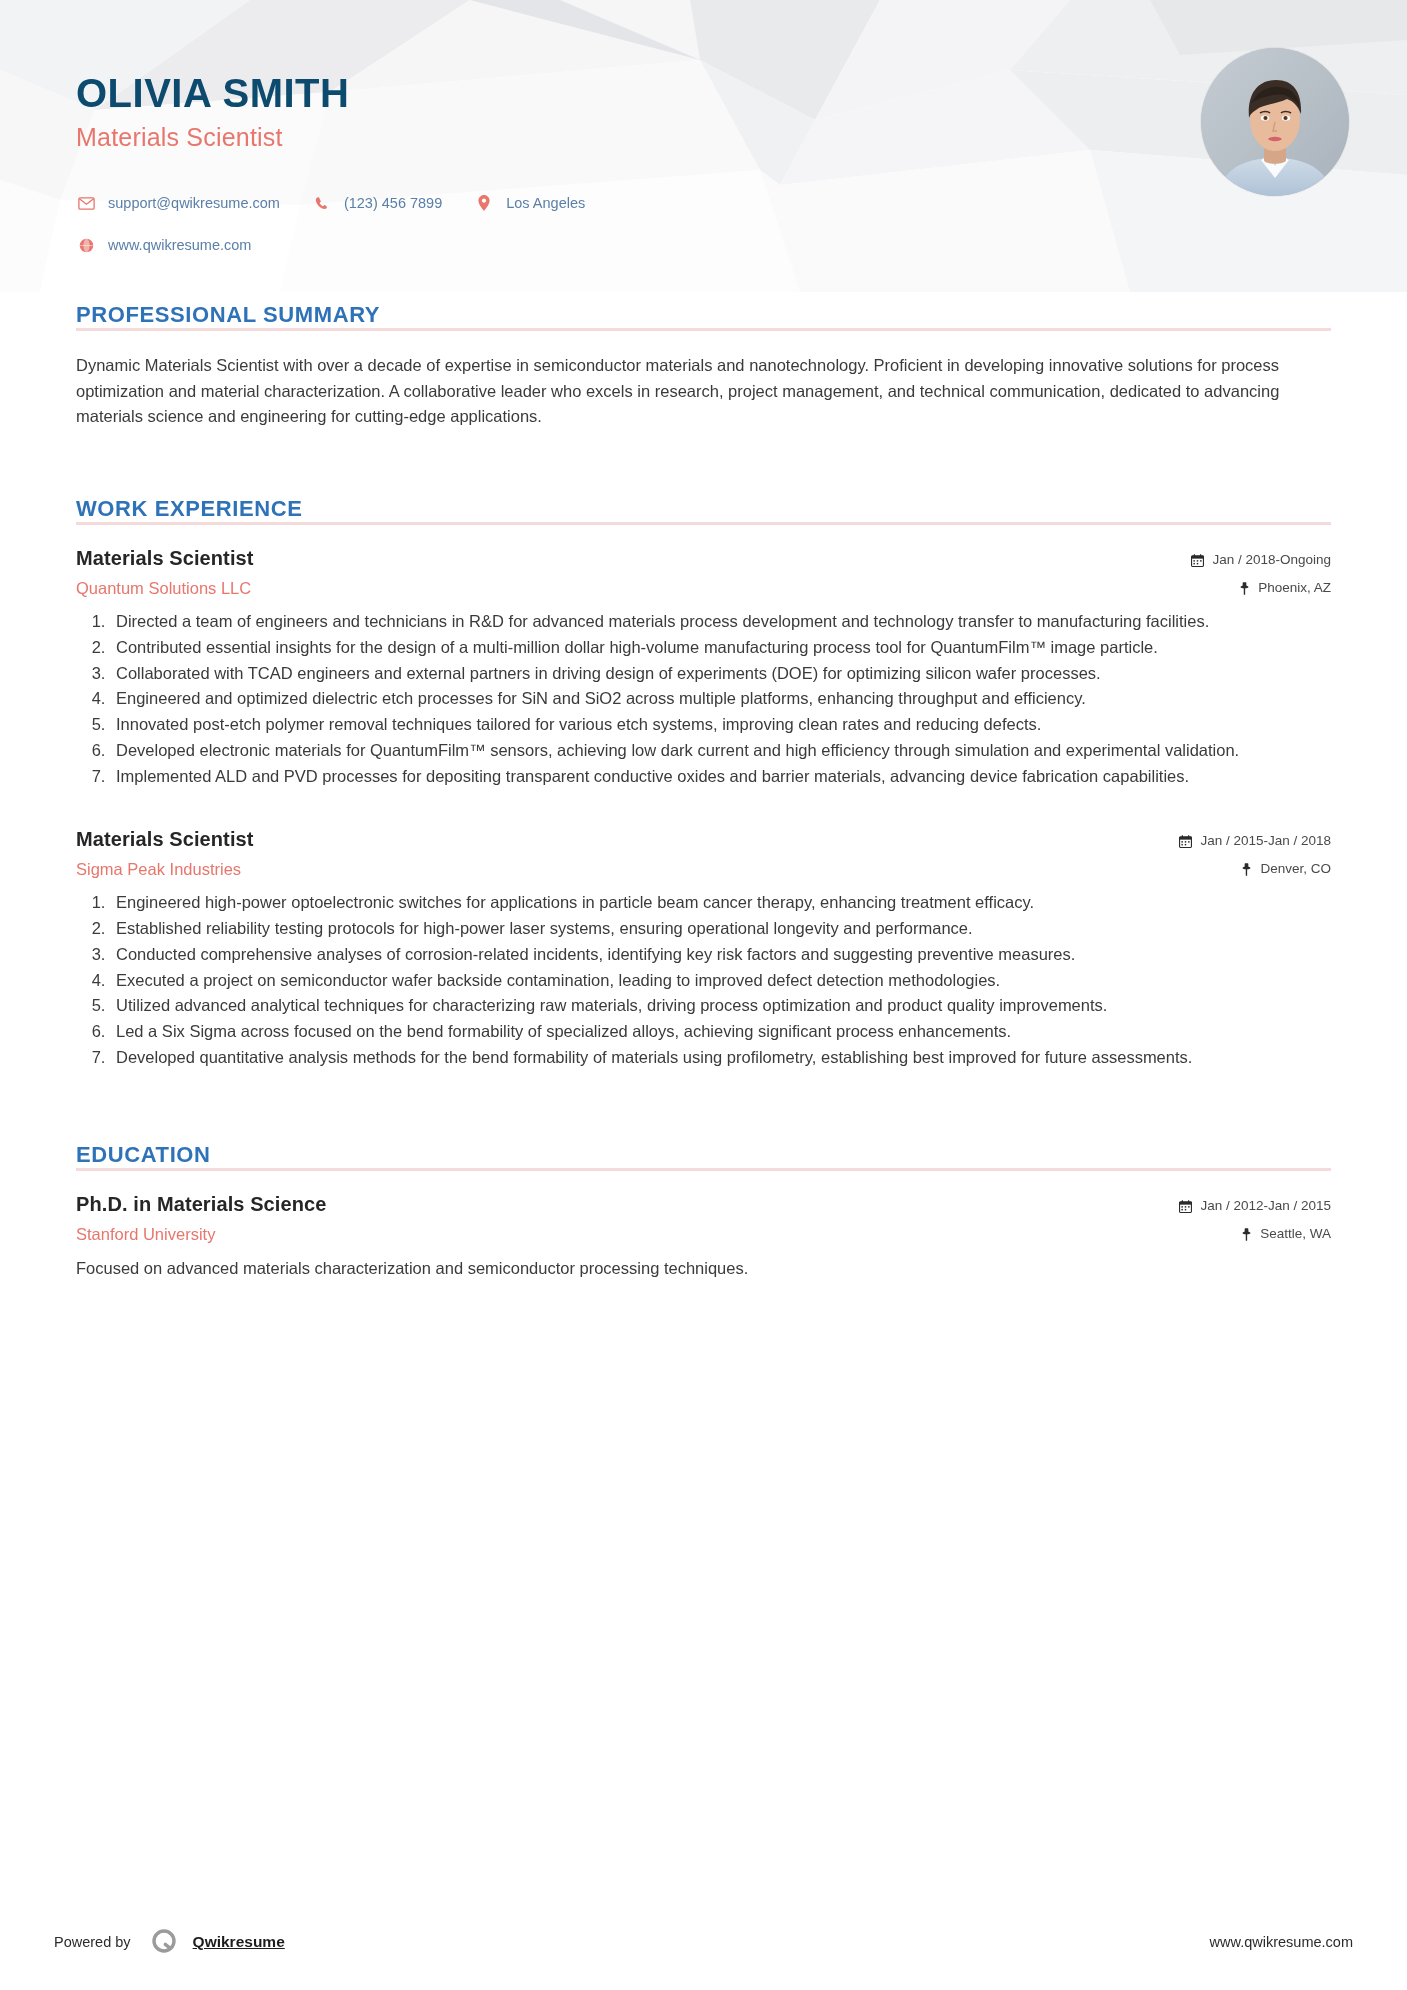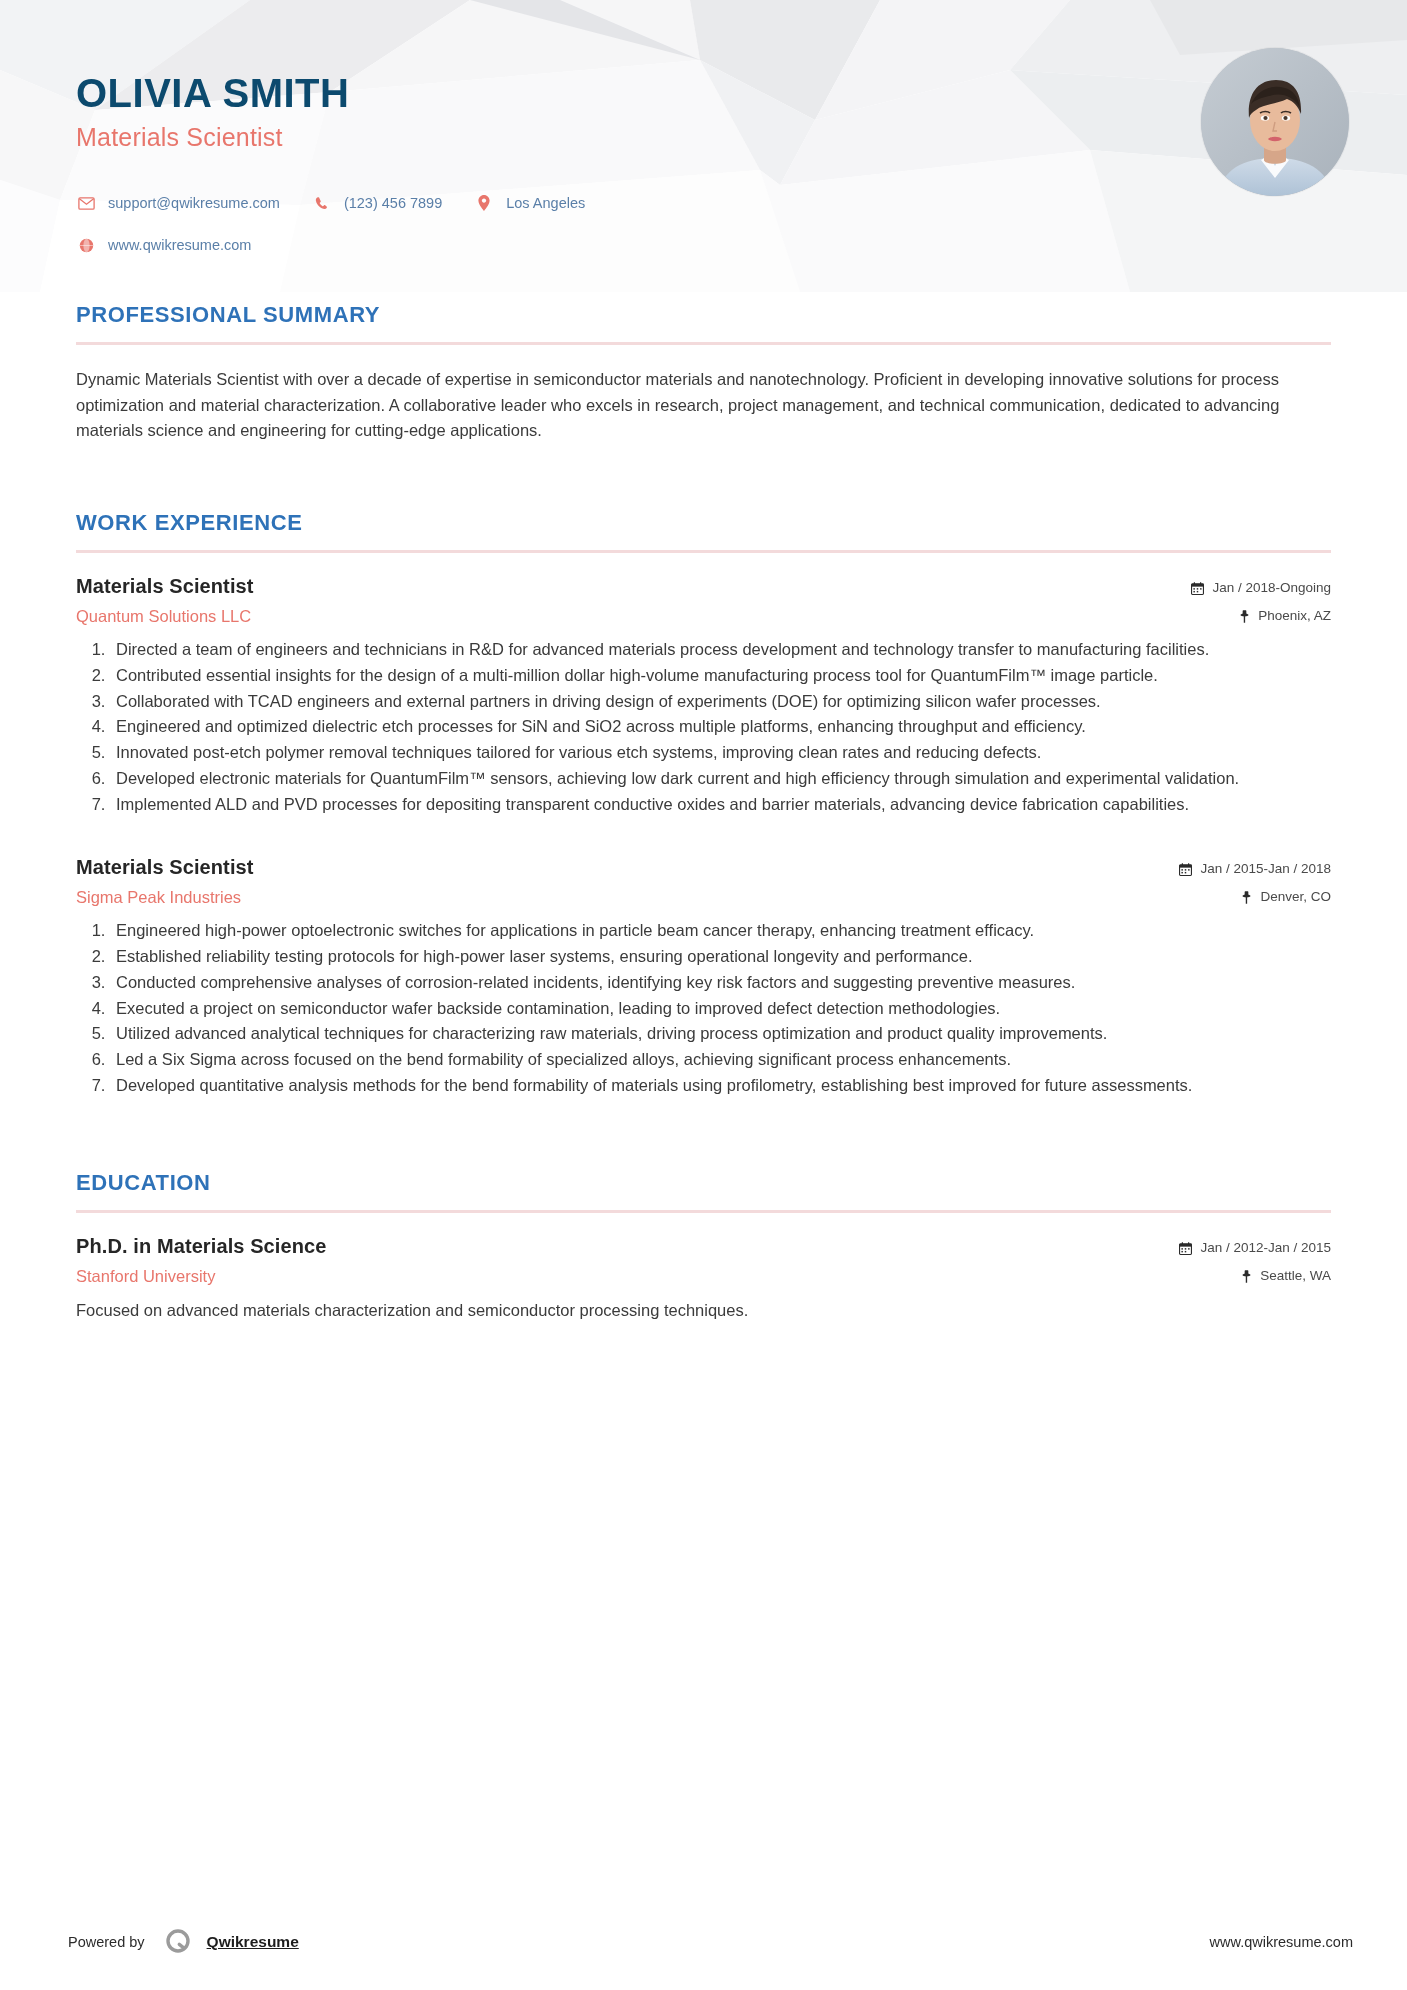--- a/index.html
+++ b/index.html
@@ -99,21 +99,20 @@
     padding: 0 76px;
   }
 
   .section { margin-top: 10px; }
 
   .section-title {
     font-size: 22px;
     font-weight: bold;
     color: #2e72b8;
     letter-spacing: 0.6px;
-    padding-bottom: 14px;
   }
   .section-rule {
     height: 3px;
     background: #f3dadb;
     width: 100%;
     margin-bottom: 22px;
   }
 
   .summary {
     font-size: 16.5px;
@@ -190,21 +189,21 @@
   
   .footer {
     position: absolute;
     left: 0;
     bottom: 0;
     width: 1407px;
     height: 96px;
     display: flex;
     align-items: center;
     justify-content: space-between;
-    padding: 0 54px 0 68px;
+    padding: 0 54px 0 54px;
     z-index: 2;
   }
   .footer-left {
     display: flex;
     align-items: center;
     font-size: 14.5px;
     color: #2b2b2b;
   }
   .footer-logo {
     margin: 0 14px 0 18px;

